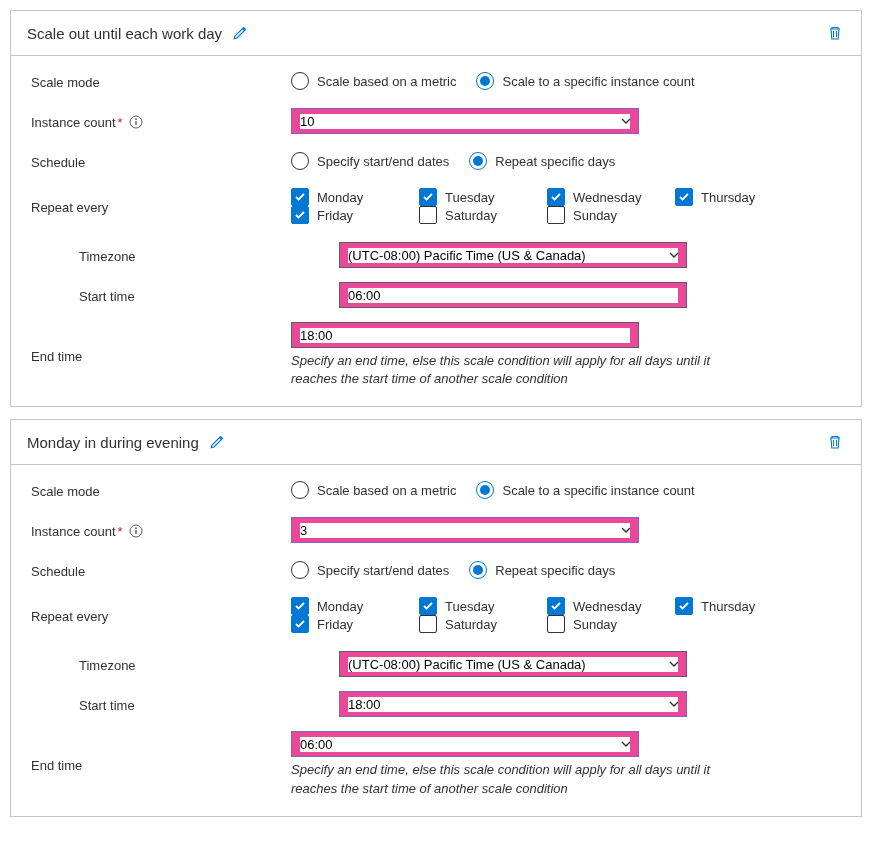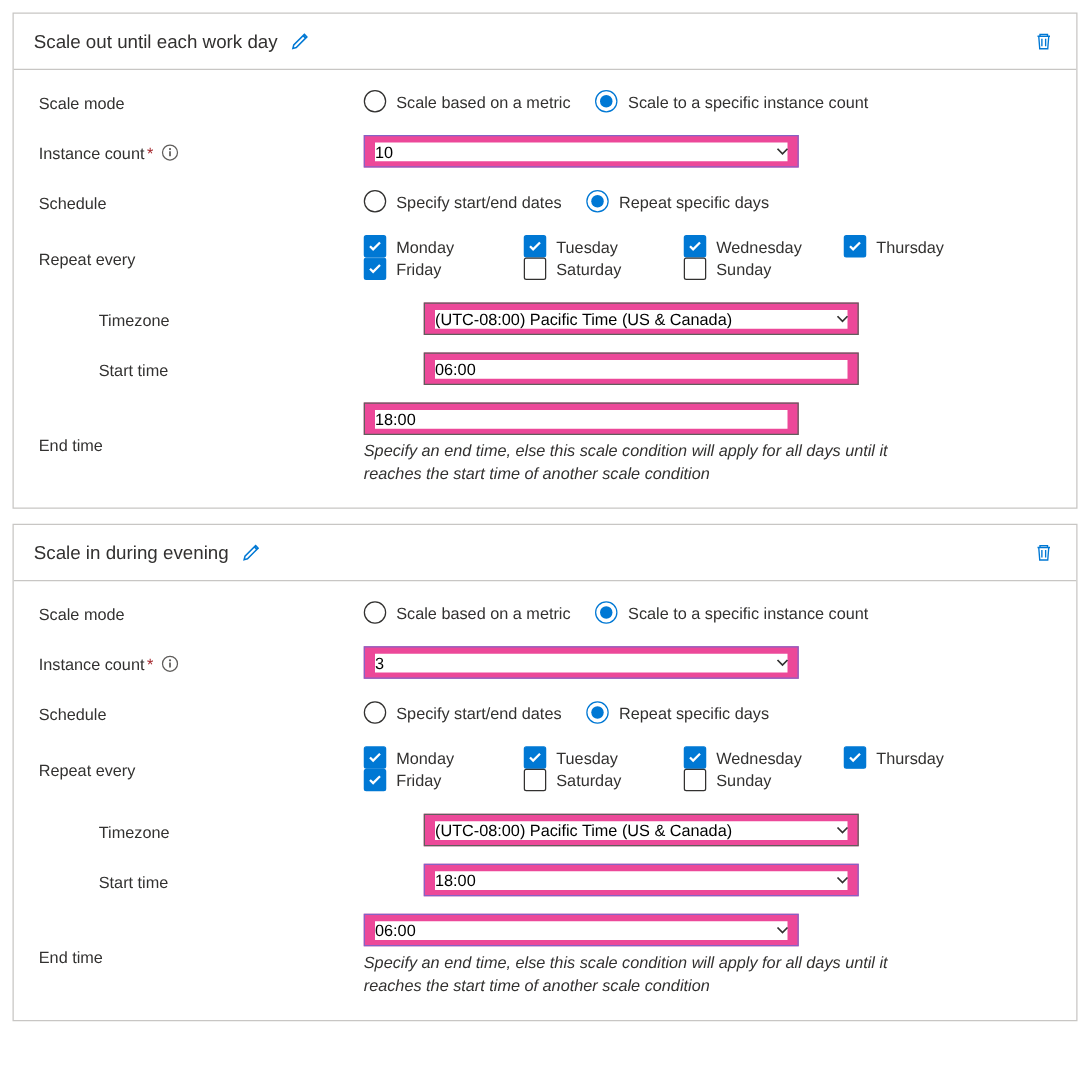--- a/index.html
+++ b/index.html
@@ -199,21 +199,21 @@
         </div>
         <div class="hint">Specify an end time, else this scale condition will apply for all days until it reaches the start time of another scale condition</div>
       </div>
     </div>
 
   </div>
 </div>
 
 <div class="panel">
   <div class="panel-header">
-    <span class="panel-title">Scale in during evening</span>
+    <span class="panel-title">Monday in during evening</span>
     <span class="icon-btn edit-icon-btn">
       <svg width="16" height="16" viewBox="0 0 16 16">
           <path d="M11.5 2.5l2 2L5 13l-2.7.7L3 11l8.5-8.5z M10.5 3.5l2 2" fill="none" stroke="#0078d4" stroke-width="1.2"></path>
         </svg>
     </span>
     <span class="icon-btn delete-icon-btn">
       <svg width="16" height="16" viewBox="0 0 16 16">
           <path d="M3 4h10 M5 4V2.5h6V4 M4 4l.8 10h6.4L12 4 M6.5 6v6 M9.5 6v6" fill="none" stroke="#0078d4" stroke-width="1.1"></path>
         </svg>
     </span>

